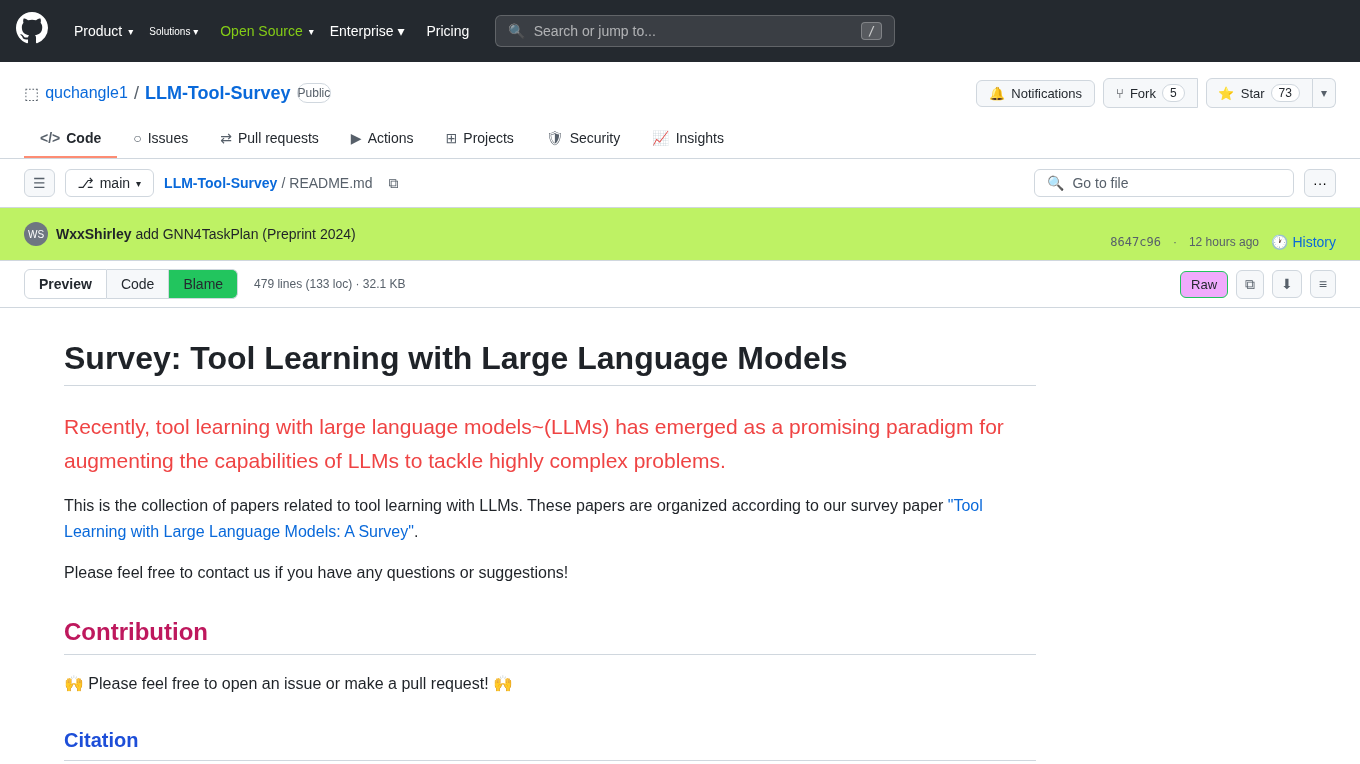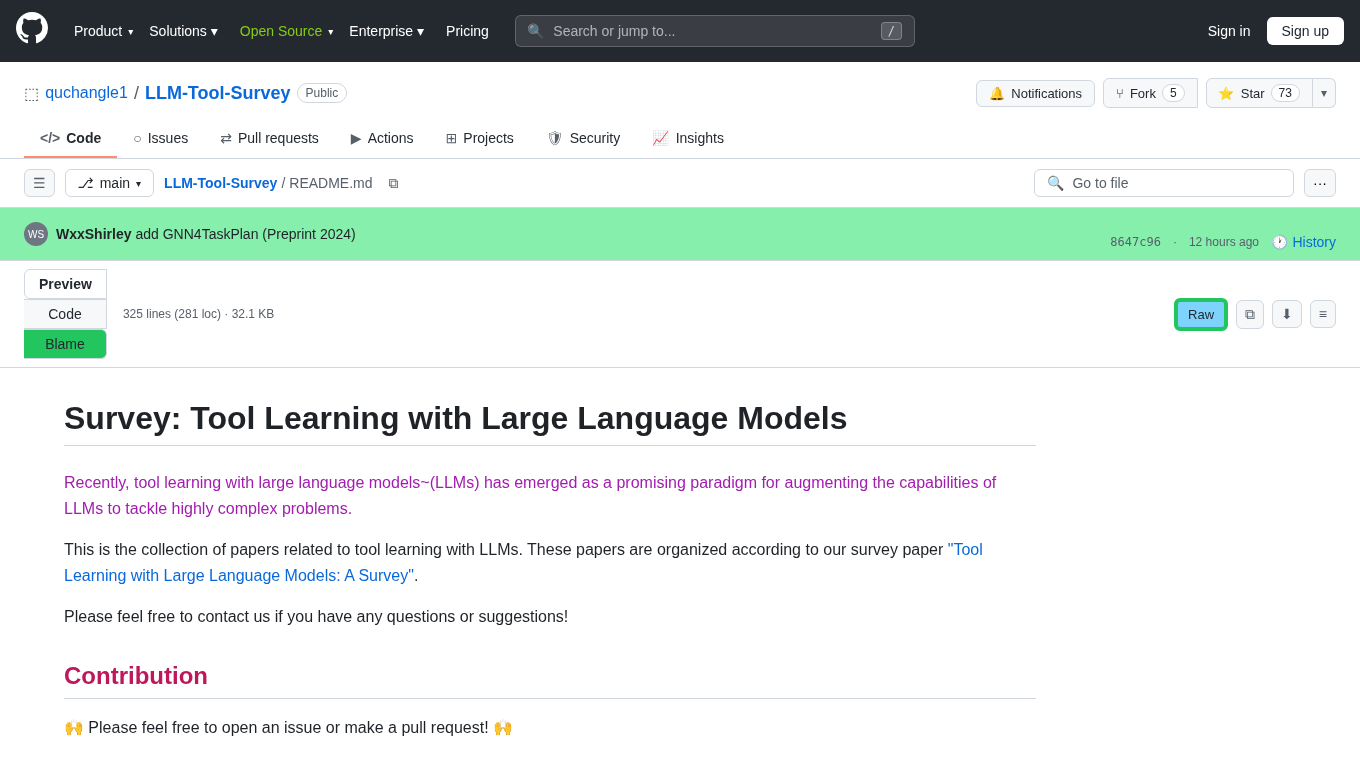--- a/index.html
+++ b/index.html
@@ -12,51 +12,47 @@
   <span style="color:#ffffff;font-size:28px;margin-right:8px;cursor:pointer;">
     <svg width="32" height="32" viewBox="0 0 16 16" fill="#ffffff">
         <path d="M8 0C3.58 0 0 3.58 0 8c0 3.54 2.29 6.53 5.47 7.59.4.07.55-.17.55-.38 0-.19-.01-.82-.01-1.49-2.01.37-2.53-.49-2.69-.94-.09-.23-.48-.94-.82-1.13-.28-.15-.68-.52-.01-.53.63-.01 1.08.58 1.23.82.72 1.21 1.87.87 2.33.66.07-.52.28-.87.51-1.07-1.78-.2-3.64-.89-3.64-3.95 0-.87.31-1.59.82-2.15-.08-.2-.36-1.02.08-2.12 0 0 .67-.21 2.2.82.64-.18 1.32-.27 2-.27.68 0 1.36.09 2 .27 1.53-1.04 2.2-.82 2.2-.82.44 1.1.16 1.92.08 2.12.51.56.82 1.27.82 2.15 0 3.07-1.87 3.75-3.65 3.95.29.25.54.73.54 1.48 0 1.07-.01 1.93-.01 2.2 0 .21.15.46.55.38A8.013 8.013 0 0016 8c0-4.42-3.58-8-8-8z"></path>
       </svg>
   </span>
 
   <div style="display:flex;align-items:center;gap:2px;">
     <button style="color:#ffffff;background:none;border:none;padding:8px 10px;cursor:pointer;font-size:14px;display:flex;align-items:center;gap:4px;border-radius:6px;">Product</button>
     <span style="color:#ffffff;font-size:10px;margin-left:-6px;margin-right:4px;">▾</span>
 
-    <button style="color:#ffffff;background:none;border:none;padding:8px 10px;cursor:pointer;font-size:14px;display:flex;align-items:center;gap:4px;border-radius:6px;">Solutions ▾</button>
+    <button style="color:#ffffff;background:none;border:none;padding:8px 10px;cursor:pointer;font-size:10px;display:flex;align-items:center;gap:4px;border-radius:6px;">Solutions ▾</button>
 
     <button style="color:#84cc16;background:none;border:none;padding:8px 10px;cursor:pointer;font-size:14px;display:flex;align-items:center;gap:4px;border-radius:6px;">Open Source</button>
     <span style="color:#ffffff;font-size:10px;margin-left:-6px;margin-right:4px;">▾</span>
 
     <button style="color:#ffffff;background:none;border:none;padding:8px 10px;cursor:pointer;font-size:14px;display:flex;align-items:center;gap:4px;border-radius:6px;">Enterprise ▾</button>
 
     <button style="color:#ffffff;background:none;border:none;padding:8px 10px;cursor:pointer;font-size:14px;border-radius:6px;">Pricing</button>
   </div>
 
   <div style="flex:1;max-width:400px;margin:0 8px;">
     <div style="background:rgba(255,255,255,0.1);border:1px solid rgba(255,255,255,0.2);border-radius:6px;padding:6px 12px;color:#fff;display:flex;align-items:center;gap:8px;cursor:text;">
       <span style="color:rgba(255,255,255,0.6);">🔍</span>
       <span style="color:rgba(255,255,255,0.6);font-size:14px;flex:1;">Search or jump to...</span>
       <kbd style="background:rgba(255,255,255,0.15);border:1px solid rgba(255,255,255,0.25);border-radius:4px;padding:1px 6px;font-size:12px;color:rgba(255,255,255,0.7);">/</kbd>
     </div>
   </div>
 
-  <div style="display:flex;align-items:center;gap:12px;margin-left:auto;">
-    <button style="color:#ffffff;background:none;border:none;font-size:14px;cursor:pointer;padding:8px 4px;">Sign in</button>
-    <button style="color:#1f2328;background:#ffffff;border:1px solid rgba(255,255,255,0.3);border-radius:6px;font-size:14px;cursor:pointer;padding:5px 14px;font-weight:500;">Sign up</button>
-  </div>
 </nav>
 
 <div style="background:#ffffff;border-bottom:1px solid #d0d7de;padding:16px 24px 0;">
   <div style="display:flex;align-items:center;gap:6px;margin-bottom:12px;">
     <span style="color:#57606a;font-size:16px;">⬚</span>
     <a href="#" style="color:#0969da;font-size:16px;font-weight:500;text-decoration:none;">quchangle1</a>
     <span style="color:#57606a;font-size:18px;font-weight:300;">/</span>
     <a href="#" style="color:#0969da;font-size:18px;font-weight:700;text-decoration:none;">LLM-Tool-Survey</a>
-    <span style="border:1px solid #d0d7de;border-radius:20px;padding:2px 8px;font-size:12px;color:#57606a;">Public</span>
+    <span style="border:1px solid #d0d7de;border-radius:20px;padding:2px 0;font-size:12px;color:#57606a;">Public</span>
 
     <div style="margin-left:auto;display:flex;align-items:center;gap:8px;">
       <button style="display:flex;align-items:center;gap:6px;background:#f6f8fa;border:1px solid #d0d7de;border-radius:6px;padding:5px 12px;font-size:13px;cursor:pointer;color:#24292f;">
         <span>🔔</span>
         <span>Notifications</span>
       </button>
 
       <div style="display:flex;">
         <button style="display:flex;align-items:center;gap:6px;background:#f6f8fa;border:1px solid #d0d7de;border-radius:6px 0 0 6px;padding:5px 12px;font-size:13px;cursor:pointer;color:#24292f;">
           <span>⑂</span>
@@ -124,58 +120,58 @@
   </div>
   <button style="background:none;border:none;cursor:pointer;color:#57606a;padding:2px 6px;font-size:14px;">⧉</button>
 
   <div style="margin-left:auto;display:flex;align-items:center;gap:8px;border:1px solid #d0d7de;border-radius:6px;padding:5px 12px;font-size:14px;color:#57606a;width:260px;cursor:text;background:#ffffff;">
     <span>🔍</span>
     <span style="color:#57606a;">Go to file</span>
   </div>
   <button style="background:#f6f8fa;border:1px solid #d0d7de;border-radius:6px;padding:5px 8px;cursor:pointer;font-size:14px;">···</button>
 </div>
 
-<div style="display:flex;align-items:center;padding:10px 24px;border-bottom:1px solid #d0d7de;background:#86efac;text-align:center;">
+<div style="display:flex;align-items:center;padding:10px 24px;border-bottom:1px solid #d0d7de;background:#bef264;text-align:center;">
   <div style="width:24px;height:24px;border-radius:50%;background:#6e7681;margin-right:8px;display:flex;align-items:center;justify-content:center;color:white;font-size:10px;flex-shrink:0;">
     <span>WS</span>
   </div>
   <span style="color:#1f2328;font-weight:600;font-size:14px;margin-right:4px;cursor:pointer;">WxxShirley</span>
   <span style="color:#1f2328;font-size:14px;">add GNN4TaskPlan (Preprint 2024)</span>
 
   <div style="margin-left:auto;display:flex;align-items:center;gap:12px;color:#57606a;font-size:12px;margin-top:16px;">
     <span style="color:#57606a;font-family:monospace;cursor:pointer;">8647c96</span>
     <span>·</span>
     <span>12 hours ago</span>
     <a href="#" style="display:flex;align-items:center;gap:4px;color:#0969da;text-decoration:none;font-size:14px;">
       <span>🕐</span>
       <span>History</span>
     </a>
   </div>
 </div>
 
 <div style="display:flex;align-items:center;padding:8px 24px;border-bottom:1px solid #d0d7de;background:#ffffff;">
-  <div style="display:flex;flex-direction:column;">
+  <div style="display:flex;">
     <button style="padding:6px 14px;font-size:14px;cursor:pointer;border:1px solid #d0d7de;border-radius:6px 0 0 6px;background:#ffffff;color:#24292f;font-weight:600;">Preview</button>
     <button style="padding:6px 14px;font-size:14px;cursor:pointer;border:1px solid #d0d7de;border-left:none;background:#f6f8fa;color:#24292f;">Code</button>
     <button style="padding:6px 14px;font-size:14px;cursor:pointer;border:1px solid #d0d7de;border-left:none;border-radius:0 6px 6px 0;background:#22c55e;color:#24292f;">Blame</button>
   </div>
-  <span style="margin-left:16px;color:#57606a;font-size:12px;">325 lines (281 loc) · 32.1 KB</span>
+  <span style="margin-left:16px;color:#57606a;font-size:12px;">479 lines (133 loc) · 32.1 KB</span>
 
   <div style="margin-left:auto;display:flex;align-items:center;gap:8px;">
-    <button style="background:#7dd3fc;border:4px solid #22c55e;border-radius:6px;padding:5px 10px;cursor:pointer;color:#24292f;font-size:13px;">Raw</button>
+    <button style="background:#f0abfc;border:1px solid #22c55e;border-radius:6px;padding:5px 10px;cursor:pointer;color:#24292f;font-size:13px;">Raw</button>
     <button style="background:#f6f8fa;border:1px solid #d0d7de;border-radius:6px;padding:5px 8px;cursor:pointer;color:#57606a;font-size:14px;">⧉</button>
     <button style="background:#f6f8fa;border:1px solid #d0d7de;border-radius:6px;padding:5px 8px;cursor:pointer;color:#57606a;font-size:14px;">⬇</button>
     <button style="background:#f6f8fa;border:1px solid #d0d7de;border-radius:6px;padding:5px 8px;cursor:pointer;color:#57606a;font-size:14px;">≡</button>
   </div>
 </div>
 
 <div style="padding:32px 64px;max-width:1100px;">
   <h1 style="font-size:32px;font-weight:700;color:#1f2328;margin-bottom:24px;border-bottom:1px solid #d0d7de;padding-bottom:8px;">Survey: Tool Learning with Large Language Models</h1>
 
-  <p style="font-size:16px;color:#a21caf;line-height:1.6;margin-bottom:16px;">Recently, tool learning with large language models~(LLMs) has emerged as a promising paradigm for augmenting the capabilities of LLMs to tackle highly complex problems.</p>
+  <p style="font-size:21px;color:#ef4444;line-height:1.6;margin-bottom:16px;">Recently, tool learning with large language models~(LLMs) has emerged as a promising paradigm for augmenting the capabilities of LLMs to tackle highly complex problems.</p>
 
   <p style="font-size:16px;color:#1f2328;line-height:1.6;margin-bottom:16px;">
     <span>This is the collection of papers related to tool learning with LLMs. These papers are organized according to our survey paper </span><a href="#" style="color:#0969da;text-decoration:none;">"Tool Learning with Large Language Models: A Survey"</a><span>.</span>
   </p>
 
   <p style="font-size:16px;color:#1f2328;line-height:1.6;margin-bottom:16px;">Please feel free to contact us if you have any questions or suggestions!</p>
 
   <h2 style="font-size:24px;font-weight:700;color:#be185d;margin-top:32px;margin-bottom:16px;border-bottom:1px solid #d0d7de;padding-bottom:8px;">Contribution</h2>
 
   <p style="font-size:16px;color:#1f2328;line-height:1.6;margin-bottom:16px;">🙌 Please feel free to open an issue or make a pull request! 🙌</p>

